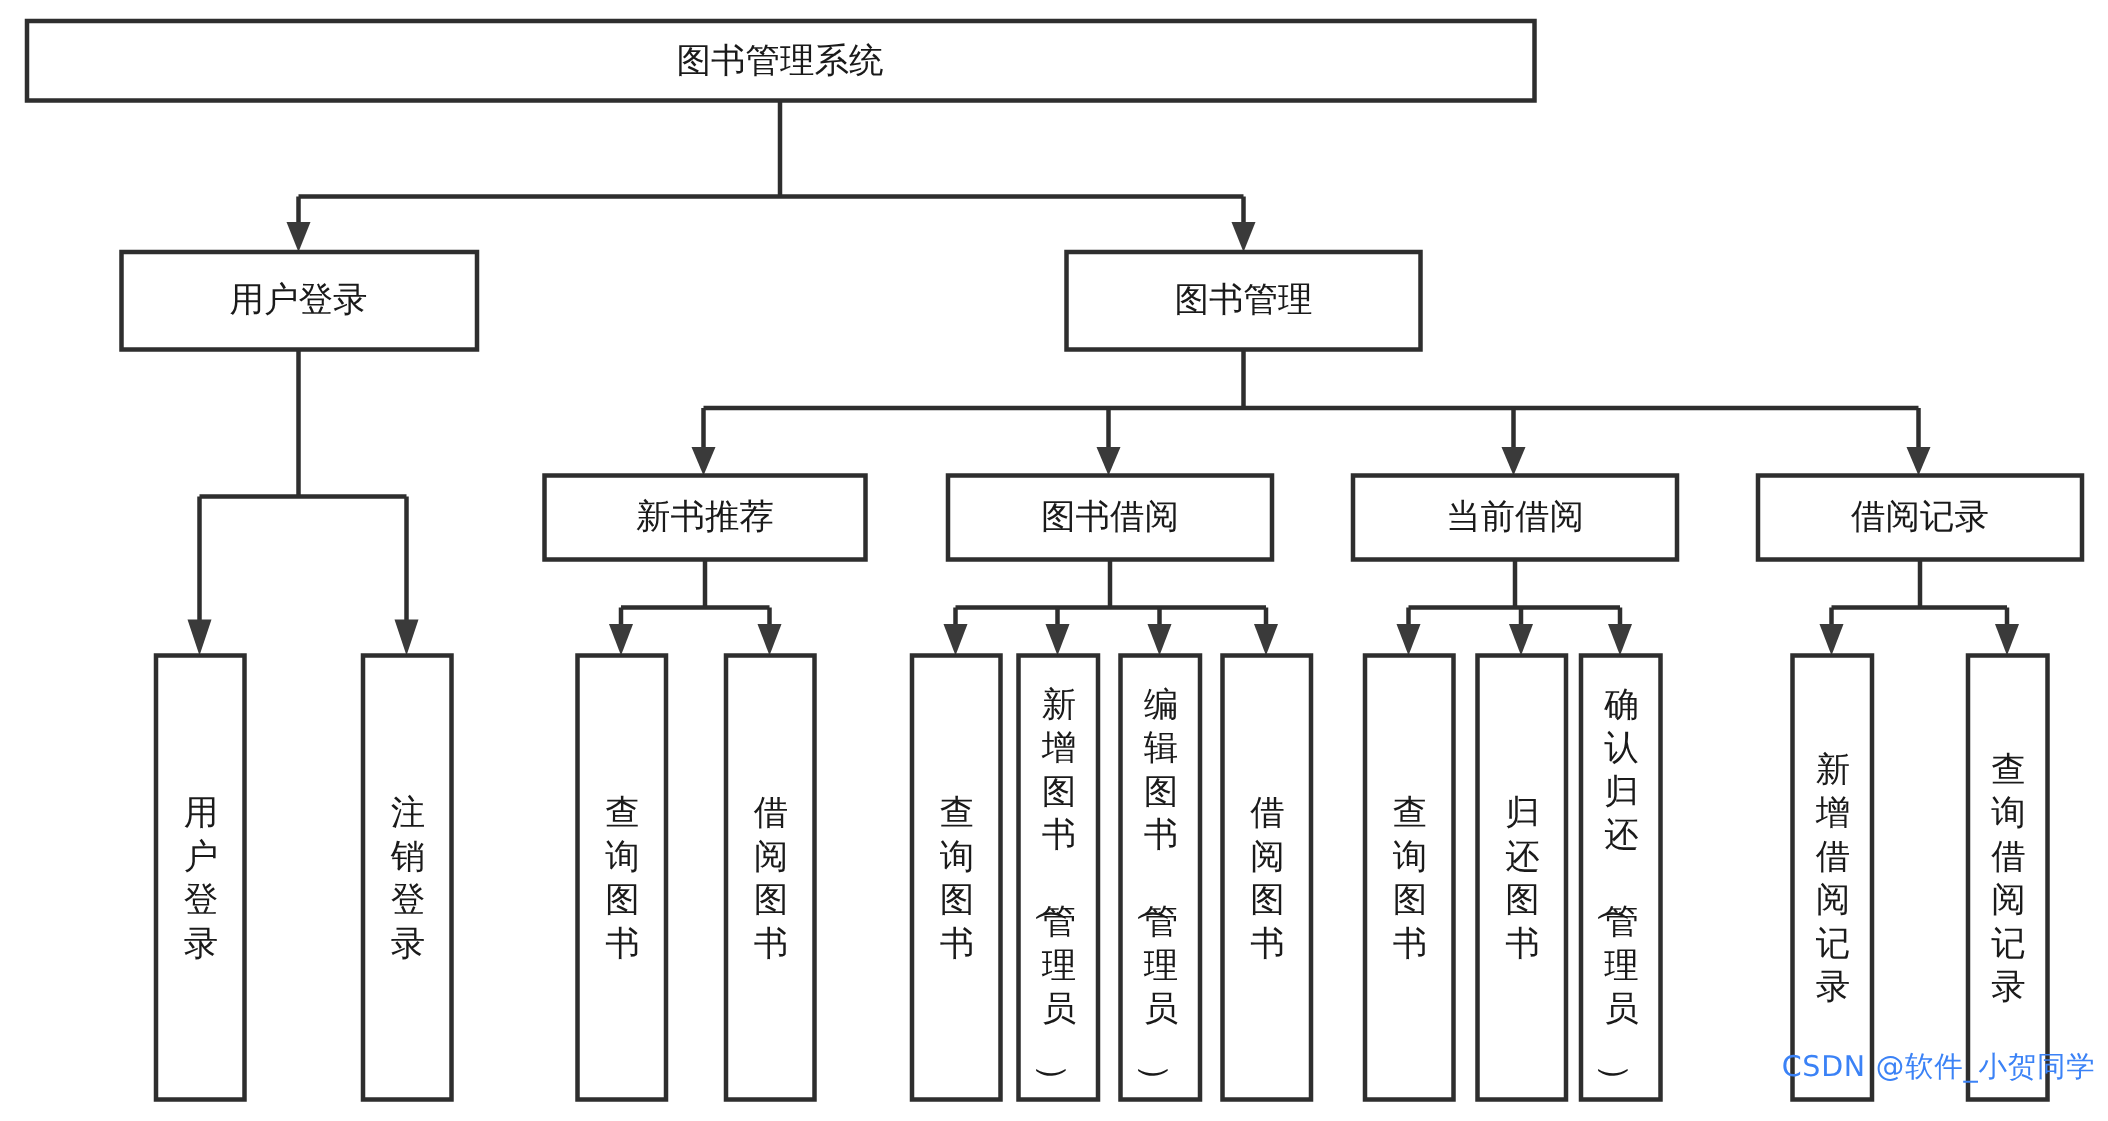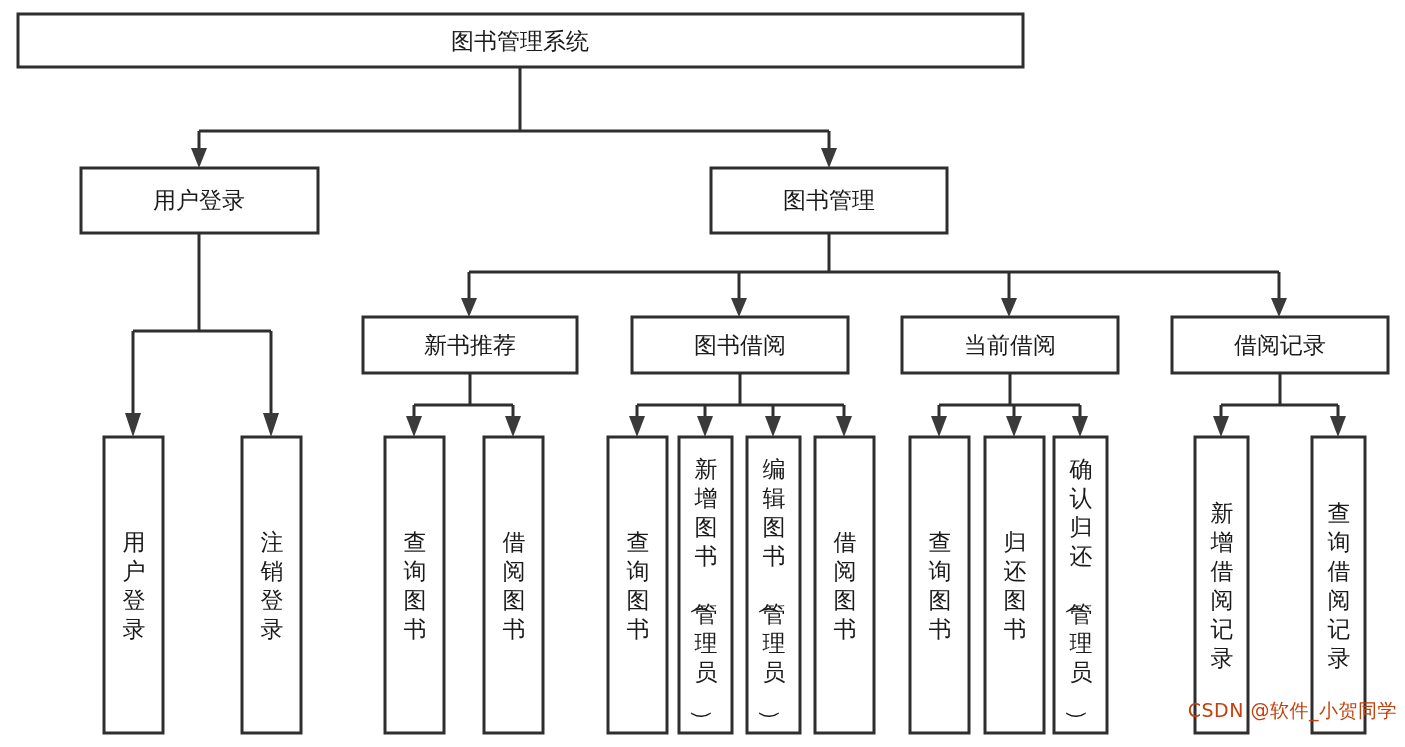--- a/index.html
+++ b/index.html
@@ -53,21 +53,21 @@
     font-size: 23px;
     fill: #1a1a1a;
     text-anchor: middle;
   }
   .watermark-text {
     position: absolute;
     right: 8px;
     bottom: 4px;
     font-family: "DejaVu Sans", "Liberation Sans", sans-serif;
     font-size: 19px;
-    color: #c2410c;
+    color: #3b82f6;
     white-space: nowrap;
     letter-spacing: 0.5px;
   }
 </style>
 </head>
 <body>
 
 <div id="diagram-root">
 
   <svg class="flow" viewBox="0 0 1405 747" xmlns="http://www.w3.org/2000/svg">

